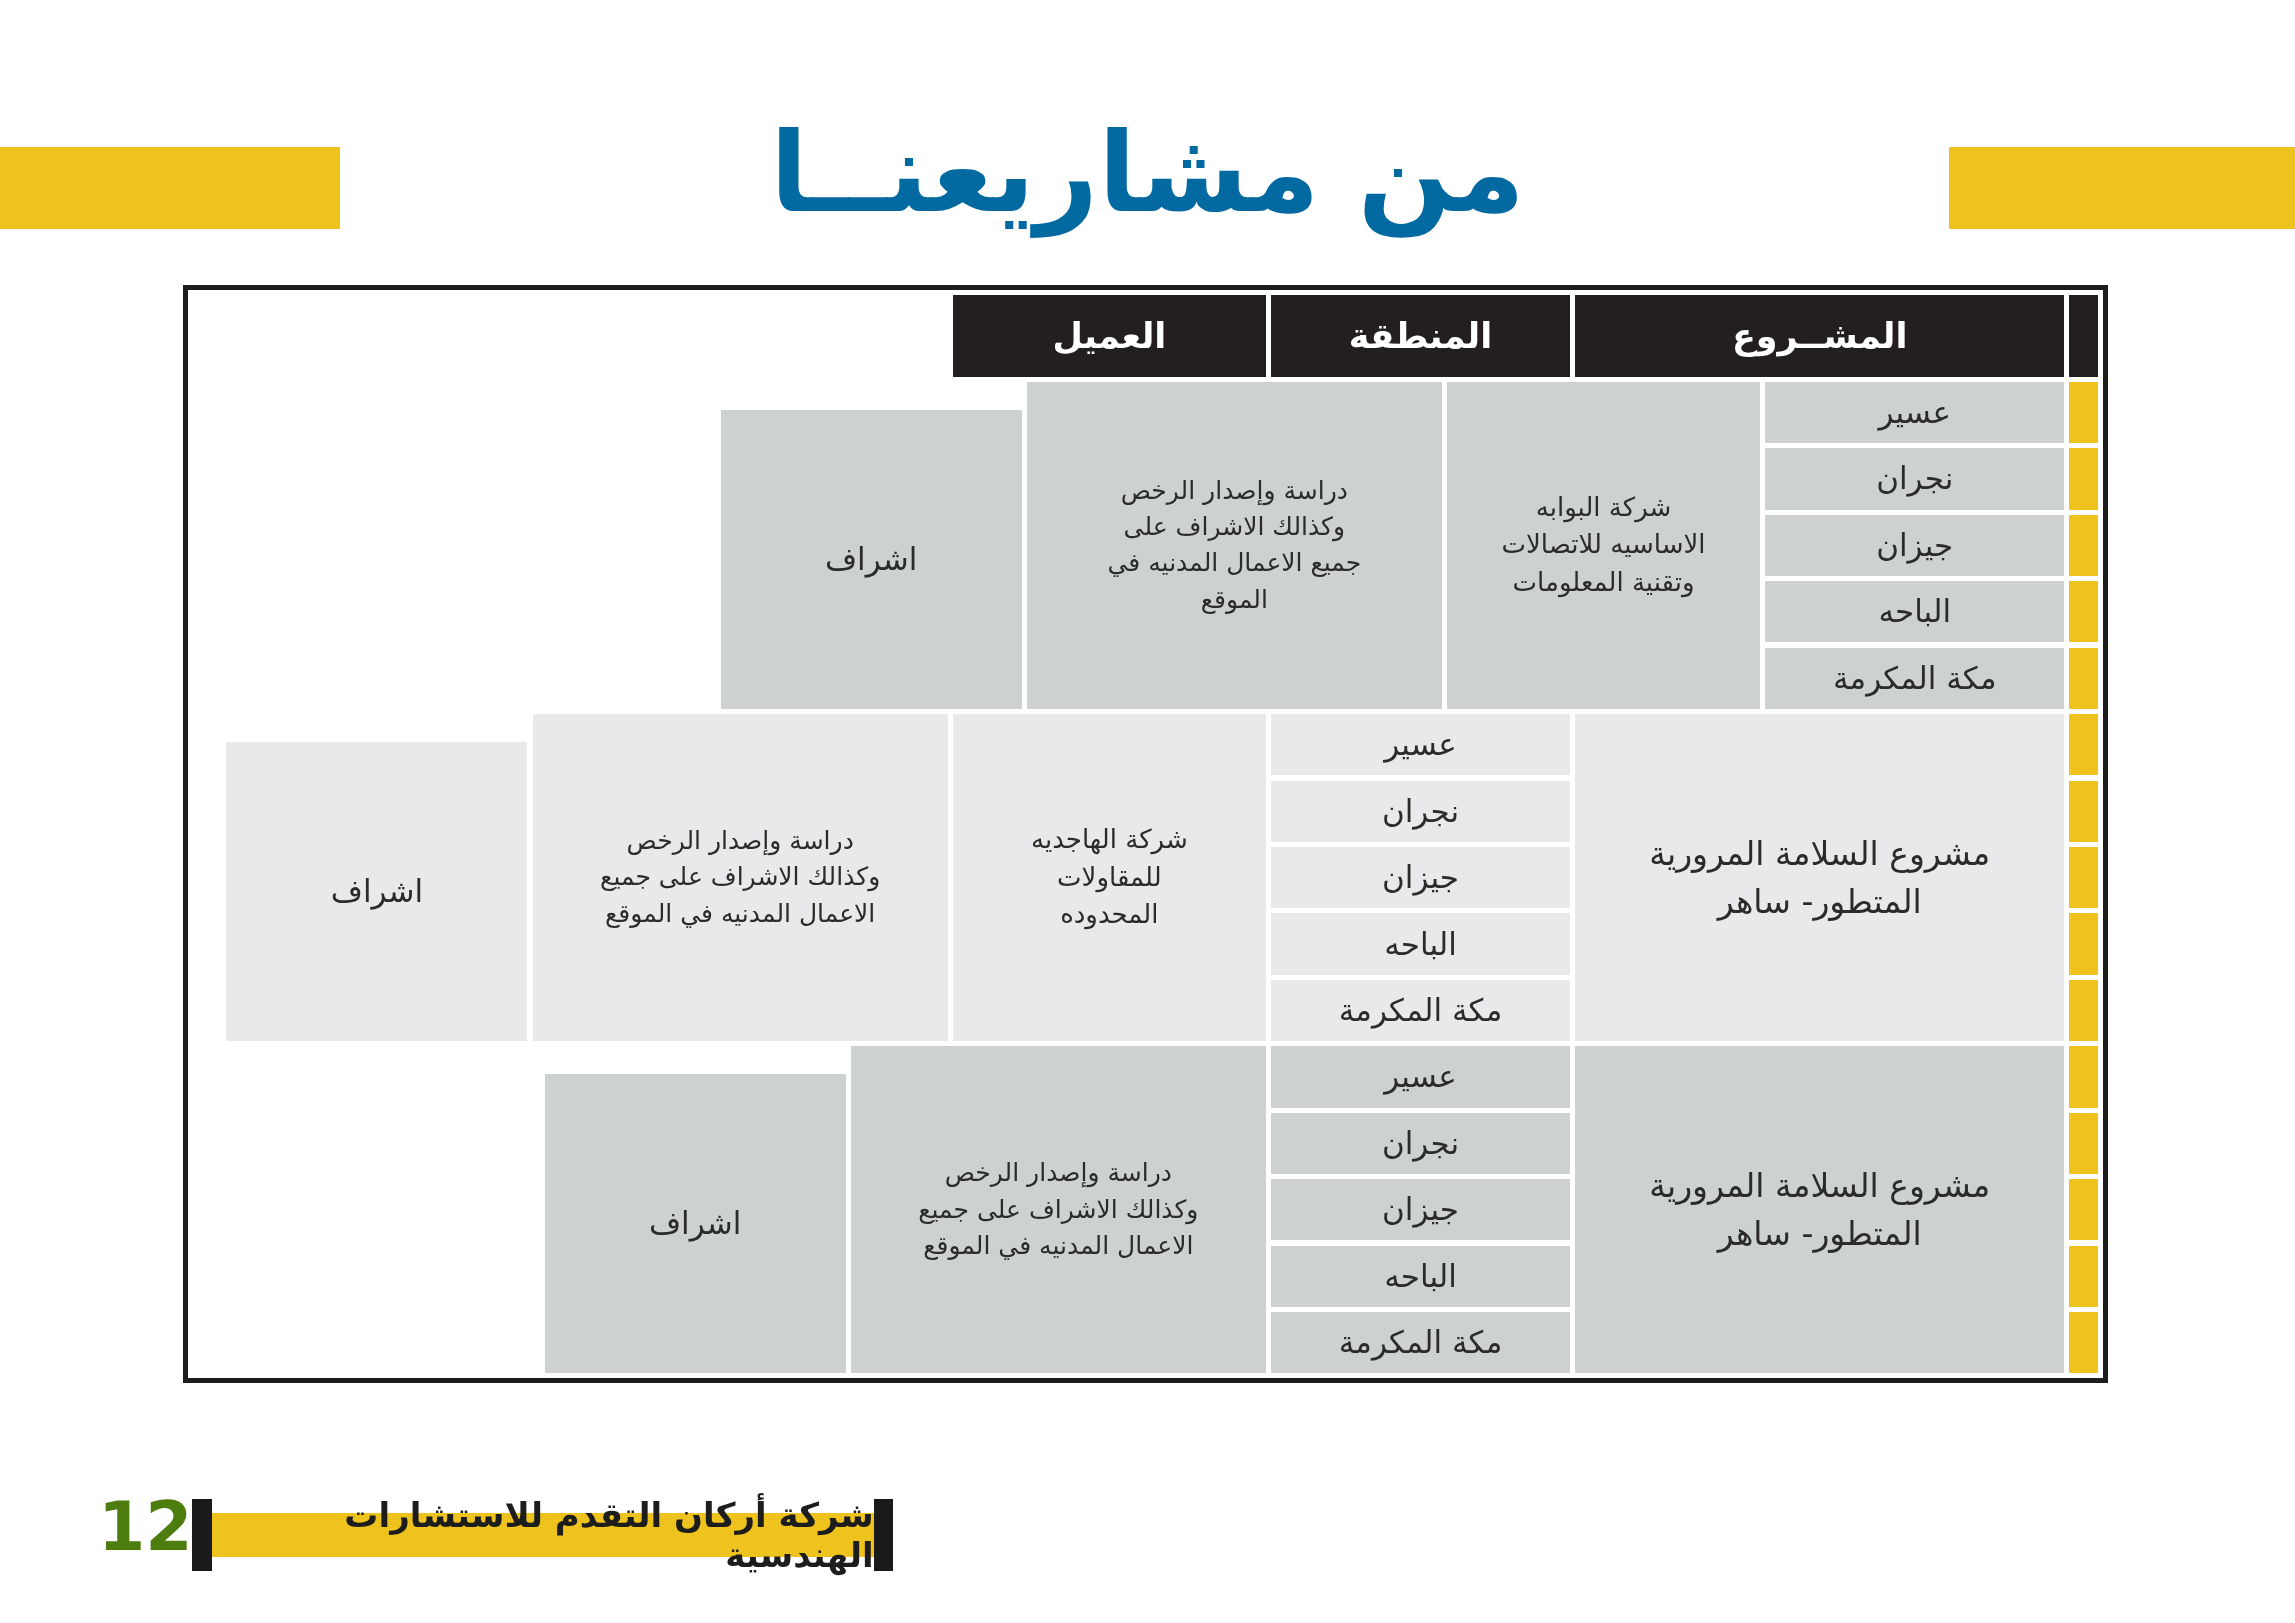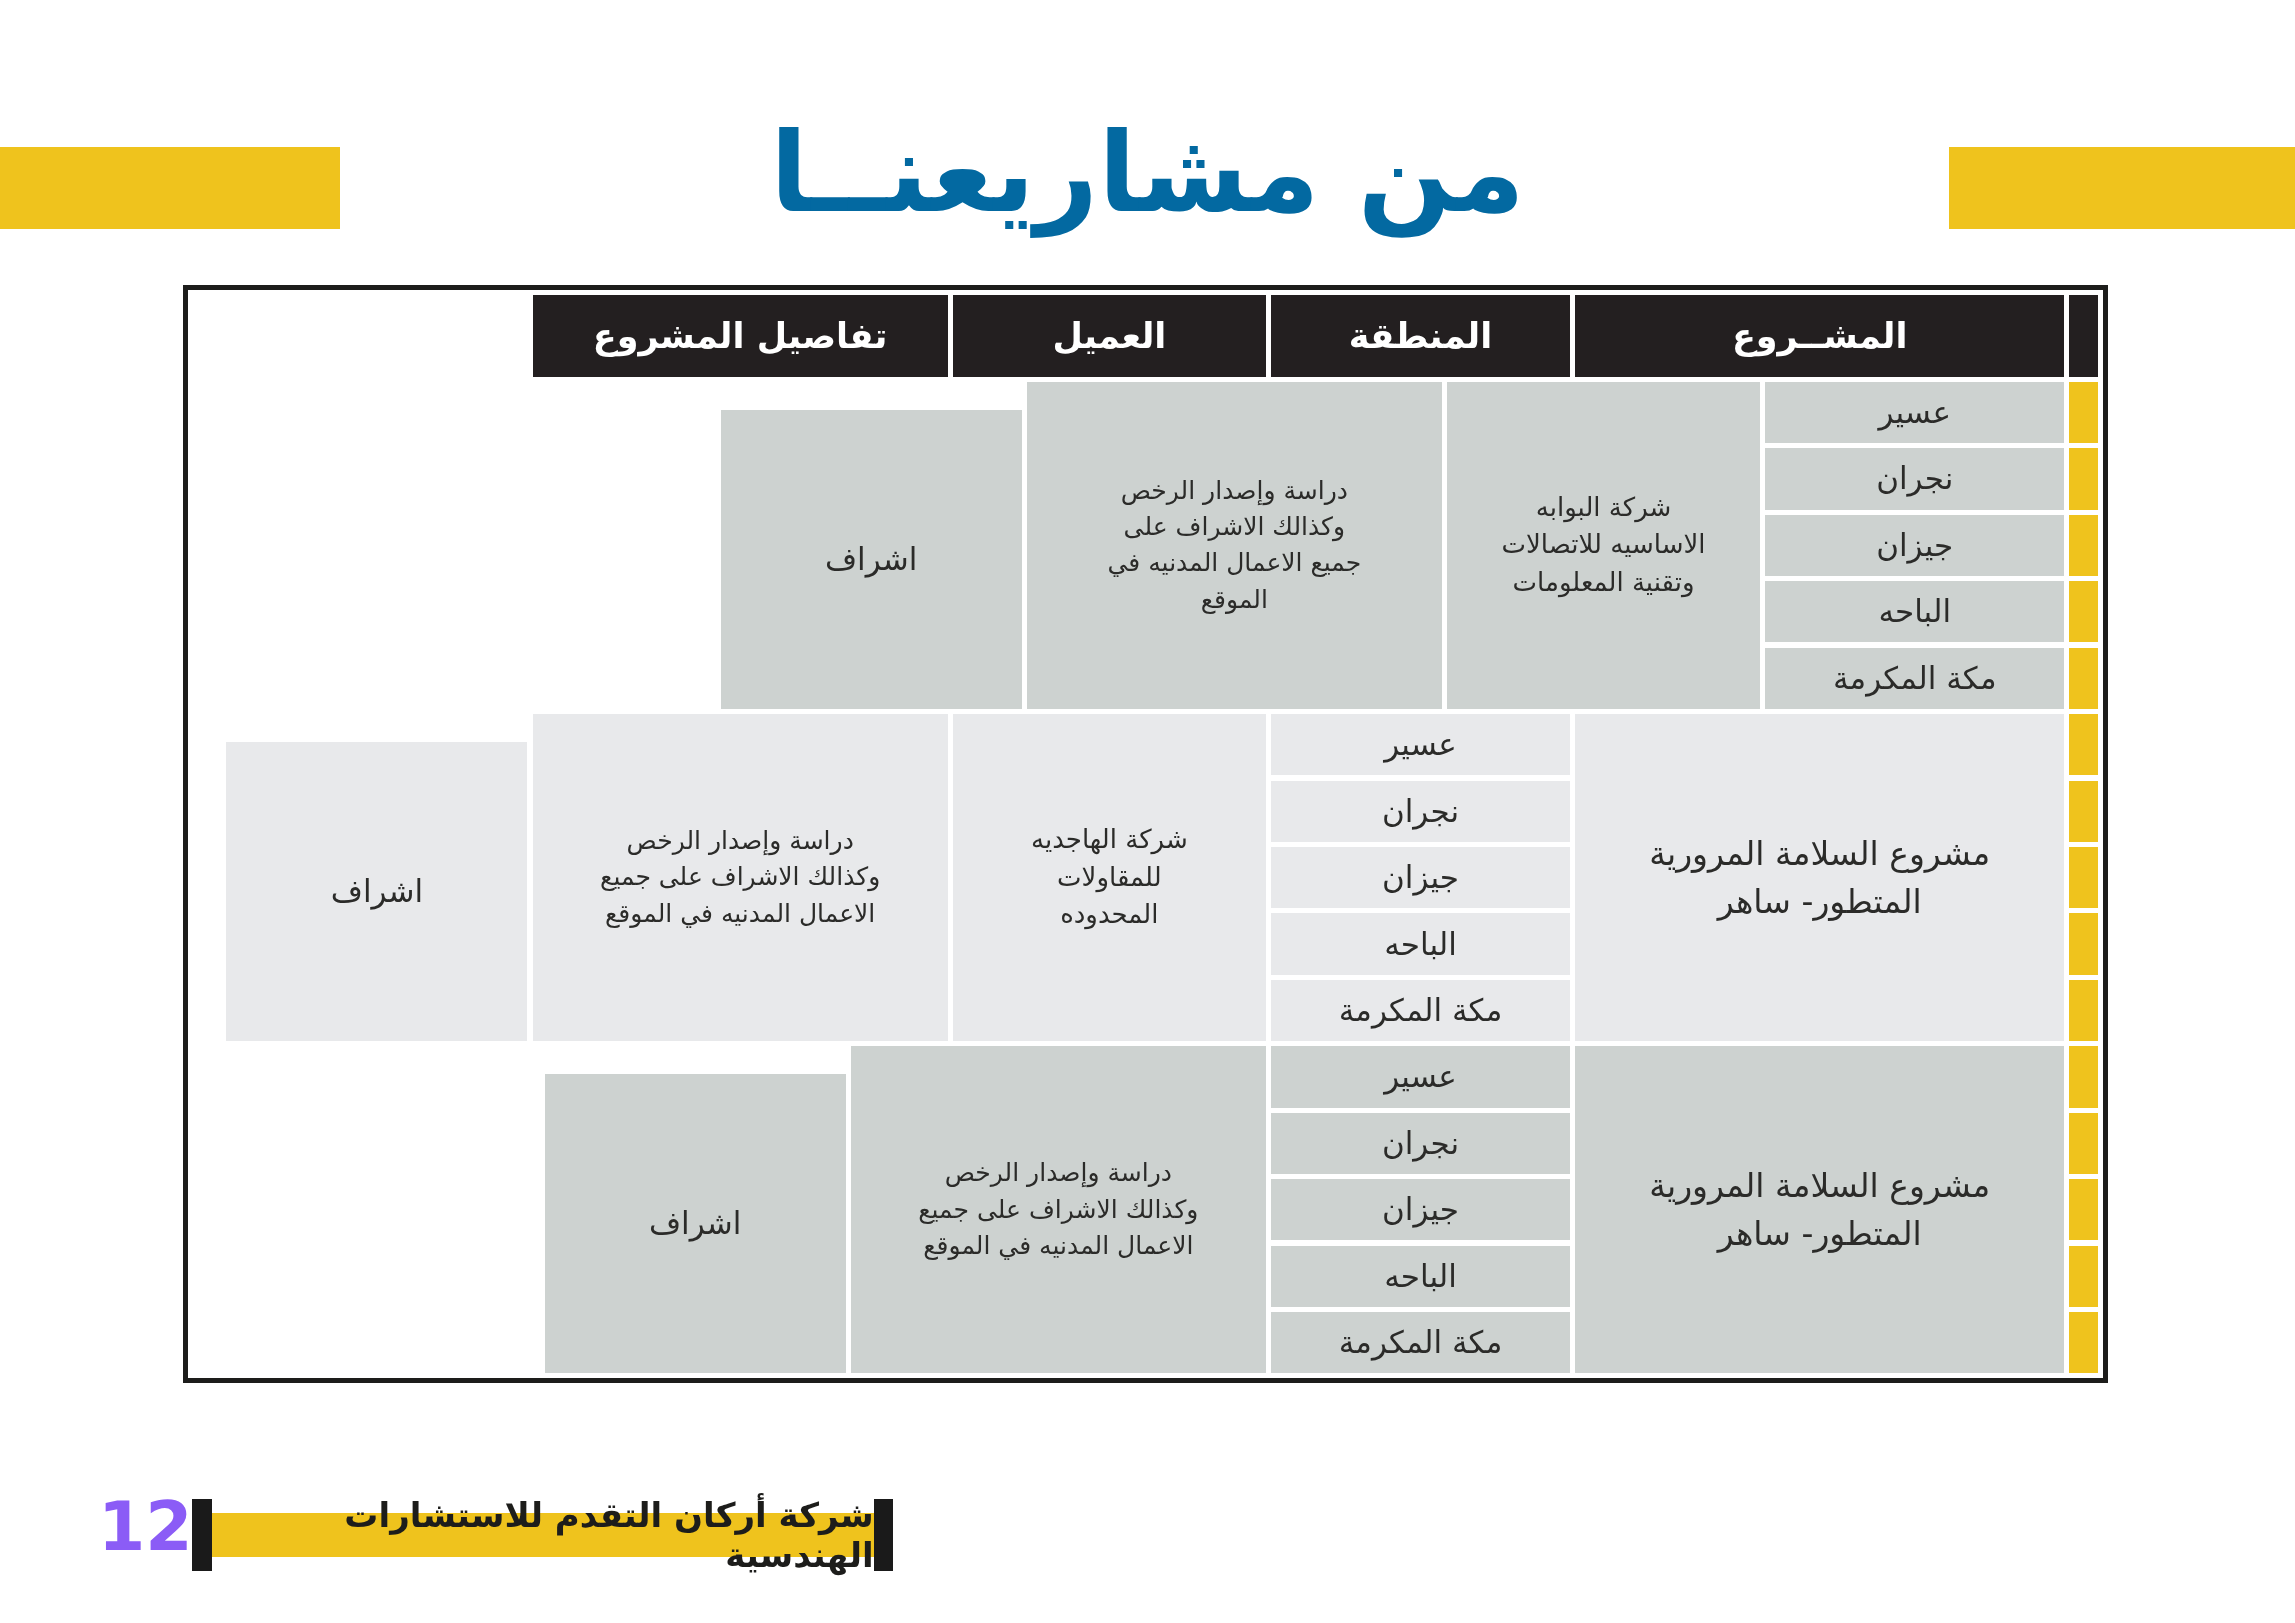--- a/index.html
+++ b/index.html
@@ -43,21 +43,21 @@
   .g-dark .cell{background:#CDD2D0;}
   .g-light .cell{background:#E8E9EB;}
   .region-cell{flex:1 1 0;font-size:31px;}
   .project-cell{font-size:33px;}
   .client-cell{font-size:26px;}
   .details-cell{font-size:25px;}
   .service-cell{font-size:31px;margin-top:28px;}
   
   .page-number{
     position:absolute;left:98px;top:1493px;font-size:68px;font-weight:bold;
-    color:#8b5cf6;direction:ltr;line-height:1;
+    color:#4d7c0f;direction:ltr;line-height:1;
   }
   .footer-bar{
     position:absolute;left:192px;top:1499px;height:72px;
     display:flex;align-items:center;direction:ltr;
   }
   .footer-edge{width:19.6px;height:72px;background:#1a1a1a;flex:0 0 auto;}
   .footer-strip{
     width:662px;height:44px;background:#EFC31D;flex:0 0 auto;
     display:flex;align-items:center;justify-content:center;
     font-size:34px;font-weight:bold;color:#1d1d1b;direction:rtl;
@@ -70,21 +70,20 @@
 <div class="title-rect right"></div>
 <div class="page-title">من مشاريعنــا</div>
 
 <div class="projects-table">
 
   <div class="thead">
     <div class="th col-strip"></div>
     <div class="th col-project">المشــروع</div>
     <div class="th col-region">المنطقة</div>
     <div class="th col-client">العميل</div>
-    <div class="th col-details">تفاصيل المشروع</div>
   </div>
 
   <div class="group g-dark">
     <div class="col-strip">
       <div class="strip-block"></div>
       <div class="strip-block"></div>
       <div class="strip-block"></div>
       <div class="strip-block"></div>
       <div class="strip-block"></div>
     </div>

